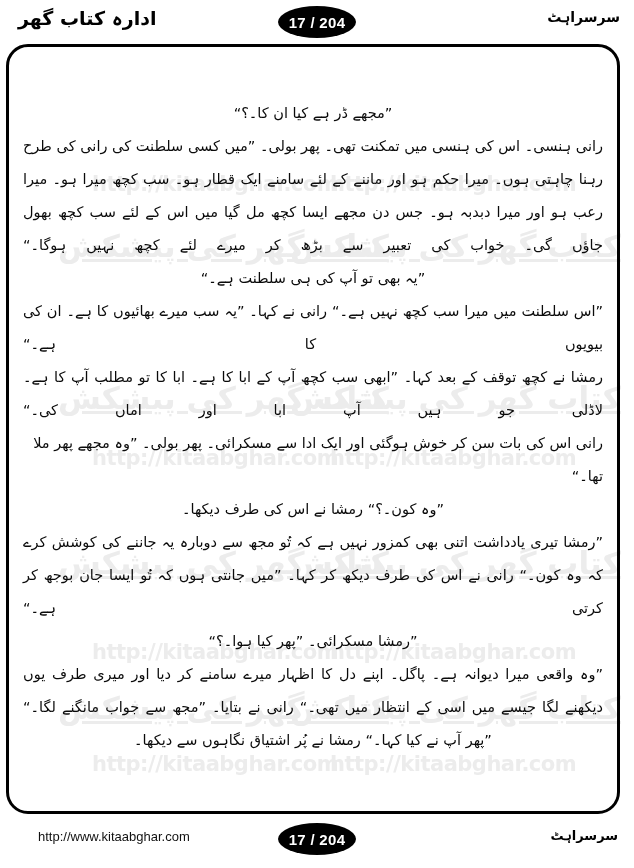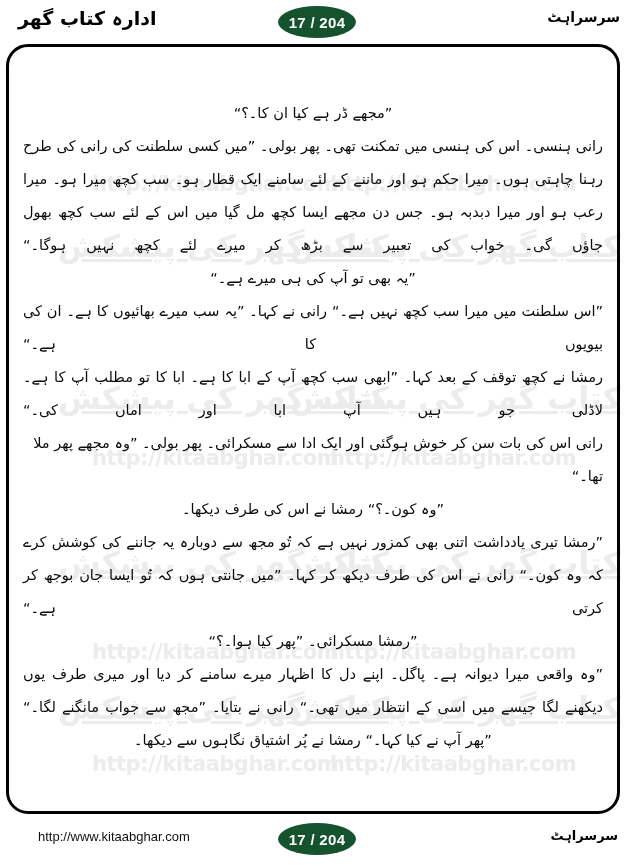--- a/index.html
+++ b/index.html
@@ -47,21 +47,21 @@
     text-align: left;
     font-family: "DejaVu Sans", sans-serif;
     letter-spacing: -0.3px;
   }
 
   
   .page-pill {
     position: absolute;
     width: 78px;
     height: 32px;
-    background: #14532d;
+    background: #000000;
     border-radius: 50%;
     color: #ffffff;
     font-size: 15px;
     font-weight: bold;
     display: flex;
     align-items: center;
     justify-content: center;
     font-family: "Liberation Sans", sans-serif;
     letter-spacing: 0.3px;
   }
@@ -206,21 +206,21 @@
 <div class="page-header">
   <div class="hdr-right">سرسراہٹ</div>
   <div class="hdr-left">ادارہ کتاب گھر</div>
 </div>
 <div class="page-pill pill-top">17 / 204</div>
 
 <div class="text-frame">
   <div class="text-inner">
     <p class="urdu-line center-ish para">”مجھے ڈر ہے کیا ان کا۔؟“</p>
     <p class="urdu-line para">رانی ہنسی۔ اس کی ہنسی میں تمکنت تھی۔ پھر بولی۔ ”میں کسی سلطنت کی رانی کی طرح رہنا چاہتی ہوں۔ میرا حکم ہو اور ماننے کے لئے سامنے ایک قطار ہو۔ سب کچھ میرا ہو۔ میرا رعب ہو اور میرا دبدبہ ہو۔ جس دن مجھے ایسا کچھ مل گیا میں اس کے لئے سب کچھ بھول جاؤں گی۔ خواب کی تعبیر سے بڑھ کر میرے لئے کچھ نہیں ہوگا۔“</p>
-    <p class="urdu-line center-ish para">”یہ بھی تو آپ کی ہی میرے ہے۔“</p>
+    <p class="urdu-line center-ish para">”یہ بھی تو آپ کی ہی سلطنت ہے۔“</p>
     <p class="urdu-line para">”اس سلطنت میں میرا سب کچھ نہیں ہے۔“ رانی نے کہا۔ ”یہ سب میرے بھائیوں کا ہے۔ ان کی بیویوں کا ہے۔“</p>
     <p class="urdu-line para">رمشا نے کچھ توقف کے بعد کہا۔ ”ابھی سب کچھ آپ کے ابا کا ہے۔ ابا کا تو مطلب آپ کا ہے۔ لاڈلی جو ہیں آپ ابا اور اماں کی۔“</p>
     <p class="urdu-line right-ish para">رانی اس کی بات سن کر خوش ہوگئی اور ایک ادا سے مسکرائی۔ پھر بولی۔ ”وہ مجھے پھر ملا تھا۔“</p>
     <p class="urdu-line center-ish para">”وہ کون۔؟“ رمشا نے اس کی طرف دیکھا۔</p>
     <p class="urdu-line para">”رمشا تیری یادداشت اتنی بھی کمزور نہیں ہے کہ تُو مجھ سے دوبارہ یہ جاننے کی کوشش کرے کہ وہ کون۔“ رانی نے اس کی طرف دیکھ کر کہا۔ ”میں جانتی ہوں کہ تُو ایسا جان بوجھ کر کرتی ہے۔“</p>
     <p class="urdu-line center-ish para">”رمشا مسکرائی۔ ”پھر کیا ہوا۔؟“</p>
     <p class="urdu-line para">”وہ واقعی میرا دیوانہ ہے۔ پاگل۔ اپنے دل کا اظہار میرے سامنے کر دیا اور میری طرف یوں دیکھنے لگا جیسے میں اسی کے انتظار میں تھی۔“ رانی نے بتایا۔ ”مجھ سے جواب مانگنے لگا۔“</p>
     <p class="urdu-line center-ish para">”پھر آپ نے کیا کہا۔“ رمشا نے پُر اشتیاق نگاہوں سے دیکھا۔</p>
 
   </div>

